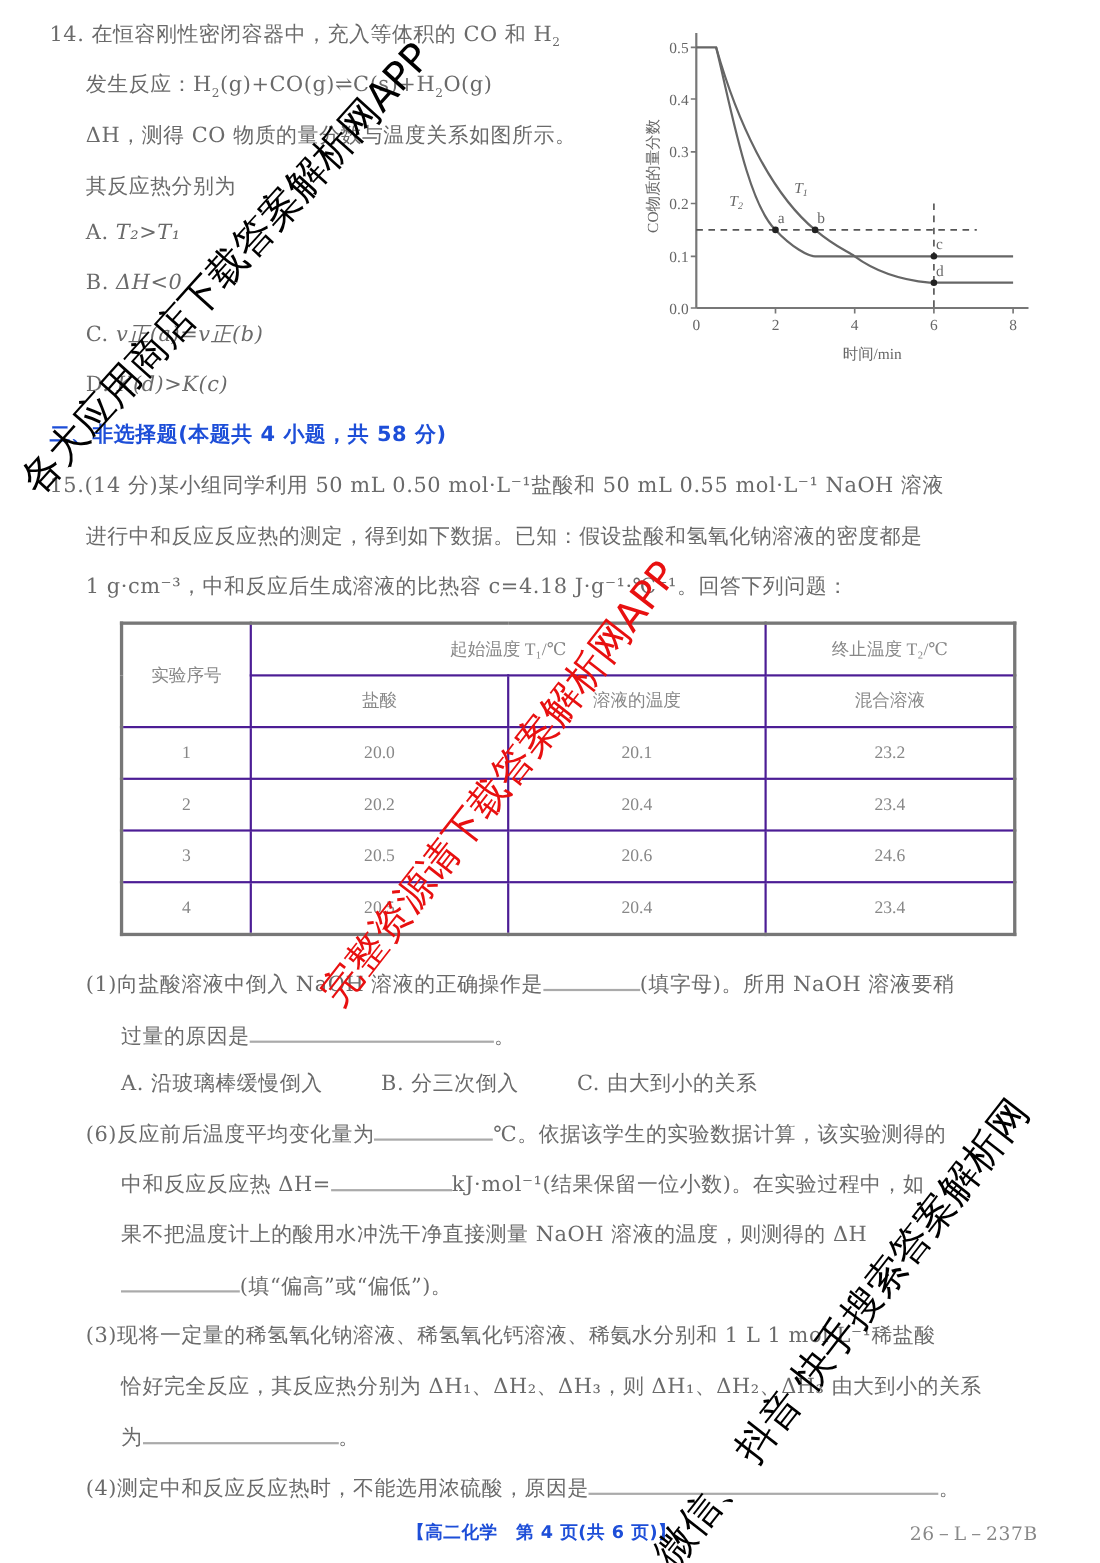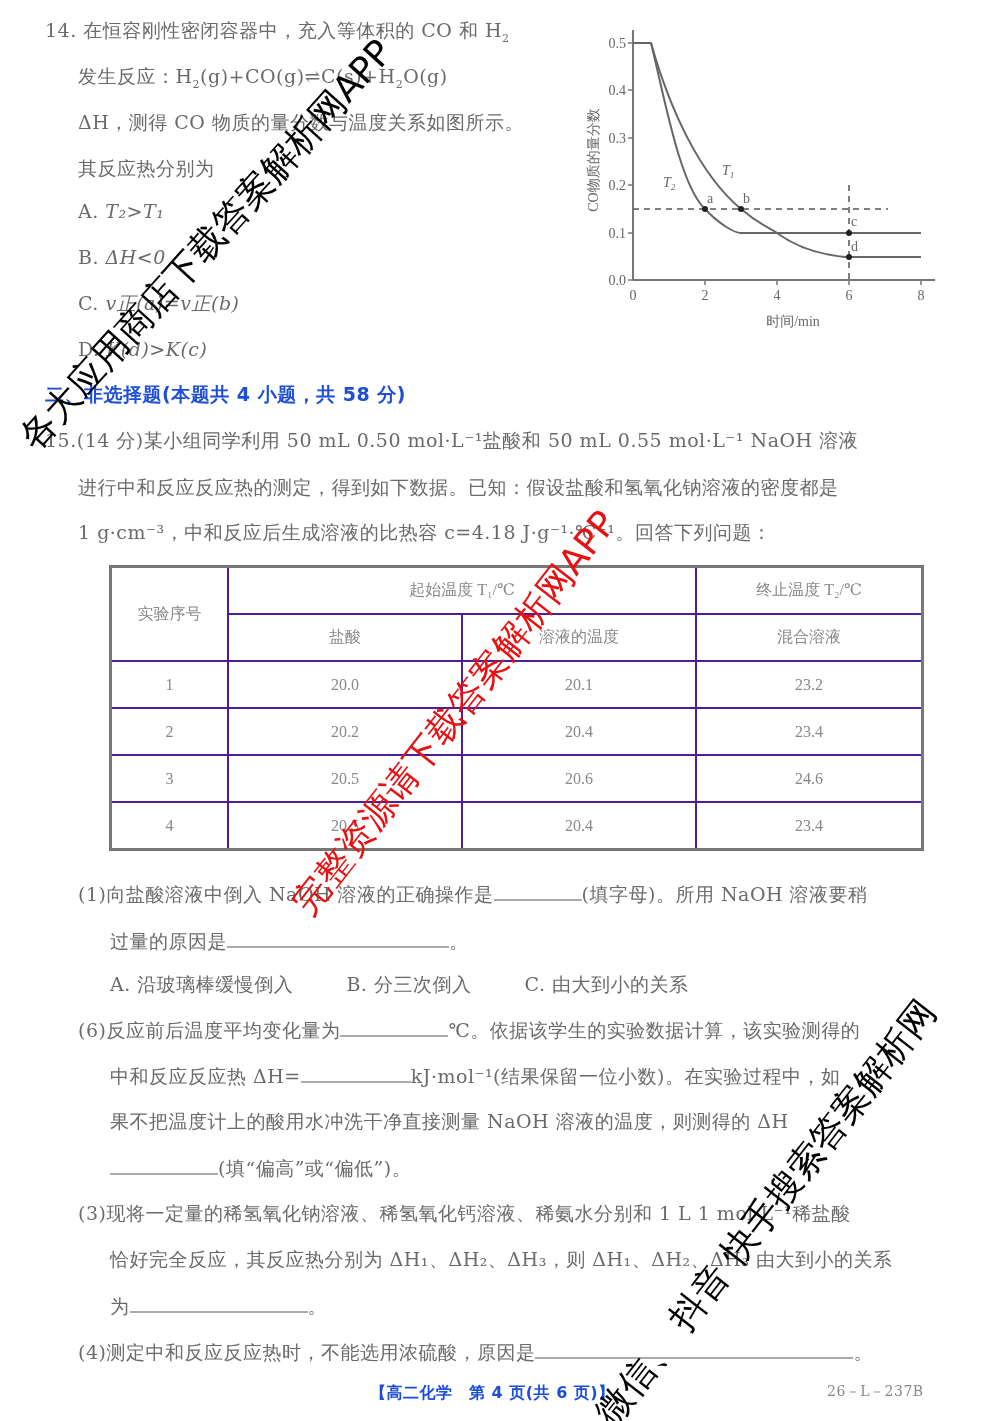--- a/index.html
+++ b/index.html
@@ -191,17 +191,17 @@
 <div class="line" style="left:110px;top:1247px;">恰好完全反应，其反应热分别为 ΔH₁、ΔH₂、ΔH₃，则 ΔH₁、ΔH₂、ΔH₃ 由大到小的关系</div>
 <div class="line" style="left:110px;top:1293px;">
   <span>为</span><span class="blank" style="width:178px;"></span><span>。</span>
 </div>
 
 <div class="line" style="left:78px;top:1339px;">
   <span>(4)测定中和反应反应热时，不能选用浓硫酸，原因是</span><span class="blank" style="width:318px;"></span><span>。</span>
 </div>
 
 <div class="line bold" style="left:370px;top:1383px;font-size:16px;">【高二化学　第 4 页(共 6 页)】</div>
-<div class="line" style="left:827px;top:1383px;font-size:14px;color:#888;">26－L－237B</div>
+<div class="line" style="left:827px;top:1383px;font-size:17px;color:#888;">26－L－237B</div>
 
 <div class="wm wm-black" style="left:40px;top:420px;transform:rotate(-48deg);">各大应用商店下载答案解析网APP</div>
 <div class="wm wm-red" style="left:315px;top:885px;transform:rotate(-52deg);">完整资源请下载答案解析网APP</div>
 <div class="wm wm-black" style="left:618px;top:1395px;transform:rotate(-52deg);">微信、 抖音 快手搜索答案解析网</div>
 
 </body></html>

